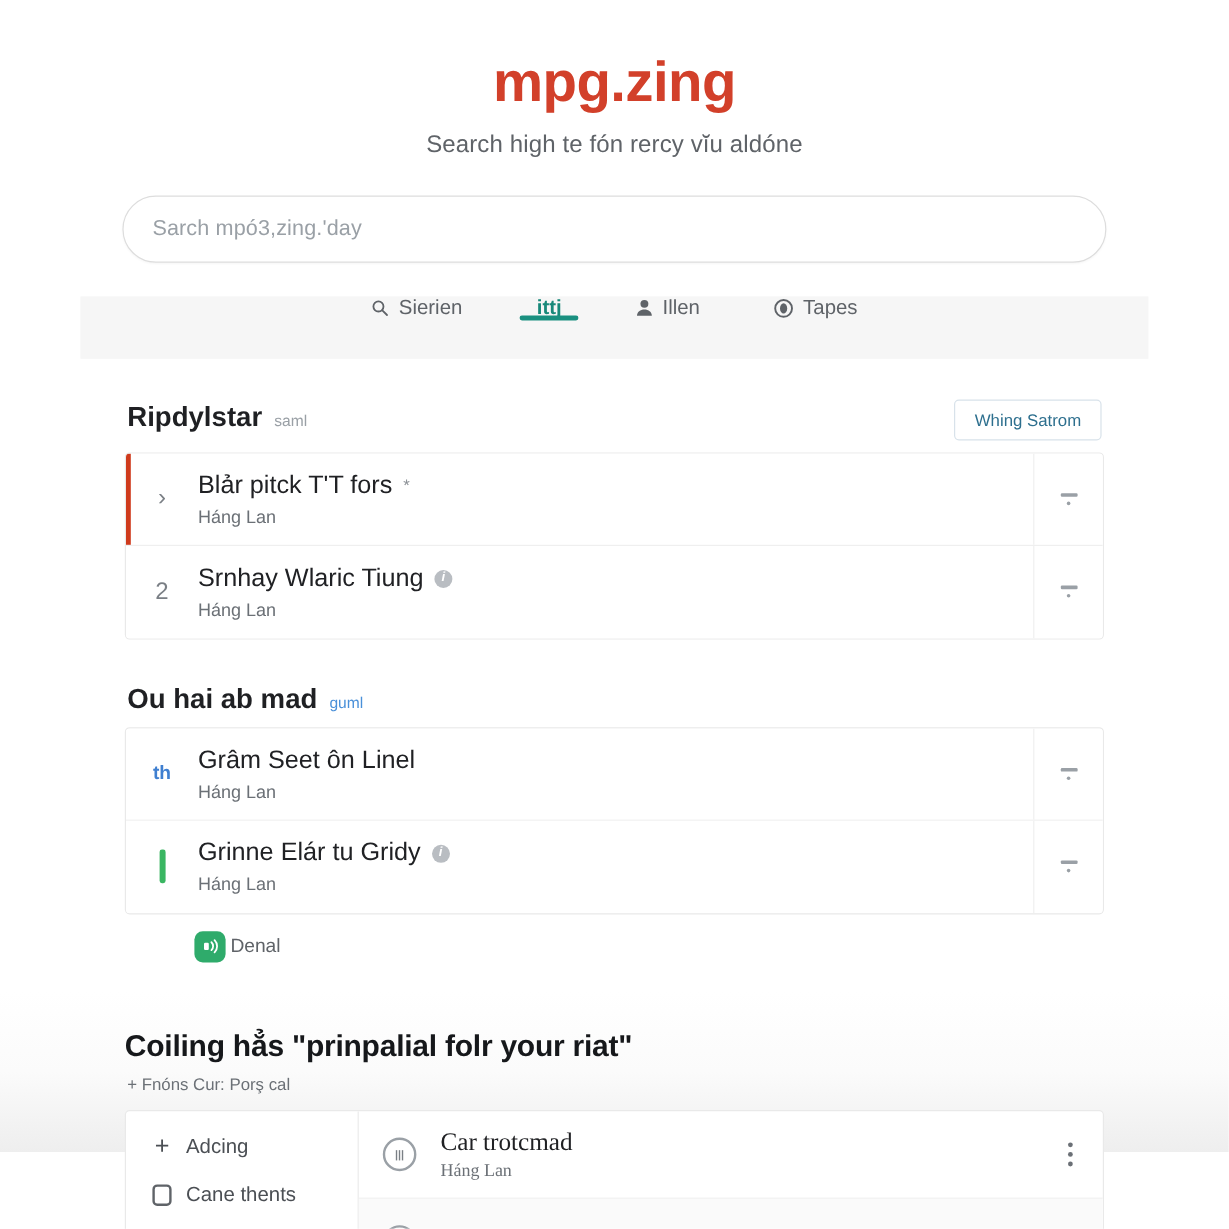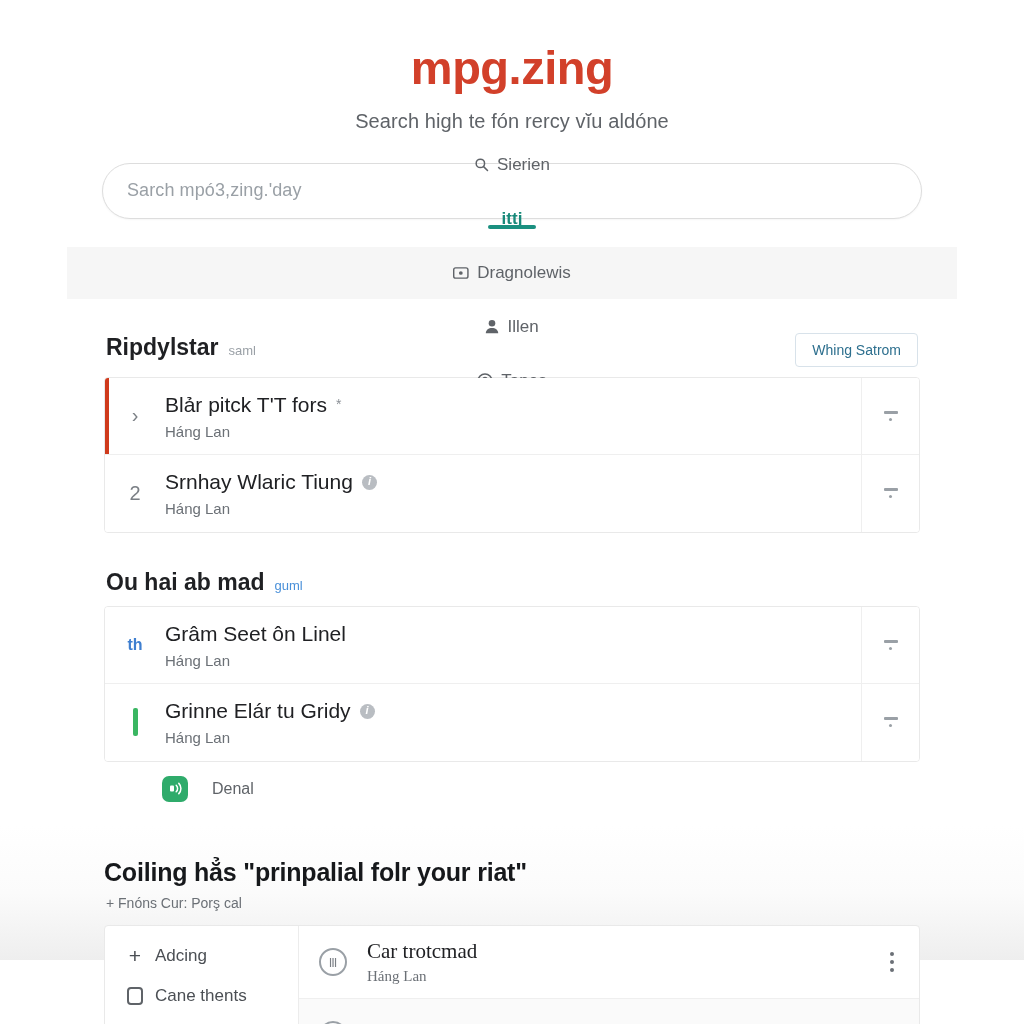--- a/index.html
+++ b/index.html
@@ -74,25 +74,24 @@
     box-shadow: 0 1px 3px rgba(0,0,0,0.15);
   }
 
   
   .tabbar {
     margin: 28px auto 0;
     width: 890px;
     height: 52px;
     background: #f6f6f6;
     display: flex;
-    align-items: center;
+    align-items: flex-start;
     justify-content: center;
     gap: 34px;
     padding: 0 60px;
-    flex-direction: column;
   }
   .tab {
     display: flex;
     align-items: center;
     gap: 8px;
     font-size: 17px;
     color: #5f6368;
     position: relative;
     padding: 0 14px;
     cursor: pointer;
@@ -206,21 +205,21 @@
     border-left: 1px solid #efefef;
     align-self: stretch;
   }
   .row-action .dash { width: 14px; height: 3px; background: #9aa0a6; border-radius: 1px; }
   .row-action .dot { width: 3px; height: 3px; background: #9aa0a6; border-radius: 50%; }
 
   
   .denal {
     display: flex;
     align-items: center;
-    gap: 24px;
+    gap: 4px;
     padding: 14px 0 0 58px;
   }
   .denal-icon {
     width: 26px; height: 26px;
     border-radius: 7px;
     background: #2fab6b;
     color: #ffffff;
     font-size: 12px;
     display: flex;
     align-items: center;
@@ -323,27 +322,20 @@
       <svg width="15" height="15" viewBox="0 0 20 20">
         <circle cx="8.5" cy="8.5" r="5.6" fill="none" stroke="#5f6368" stroke-width="2"></circle>
         <line x1="12.8" y1="12.8" x2="18" y2="18" stroke="#5f6368" stroke-width="2" stroke-linecap="round"></line>
       </svg>
       <span>Sierien</span>
     </div>
     <div class="tab active">
       <span>ittj</span>
     </div>
     <div class="tab">
-      <svg width="16" height="14" viewBox="0 0 18 14">
-        <rect x="0.8" y="1.2" width="16" height="11.6" rx="2.2" fill="none" stroke="#5f6368" stroke-width="1.6"></rect>
-        <circle cx="8.8" cy="7" r="2.1" fill="#5f6368"></circle>
-      </svg>
-      <span>Dragnolewis</span>
-    </div>
-    <div class="tab">
       <svg width="14" height="15" viewBox="0 0 14 15">
         <circle cx="7" cy="4.2" r="3.3" fill="#5f6368"></circle>
         <path d="M0.8 14.2c0-3.4 2.8-5.3 6.2-5.3s6.2 1.9 6.2 5.3z" fill="#5f6368"></path>
       </svg>
       <span>Illen</span>
     </div>
     <div class="tab">
       <svg width="16" height="16" viewBox="0 0 16 16">
         <circle cx="8" cy="8" r="7" fill="none" stroke="#5f6368" stroke-width="1.6"></circle>
         <ellipse cx="8" cy="8" rx="3" ry="4.3" fill="#5f6368"></ellipse>

